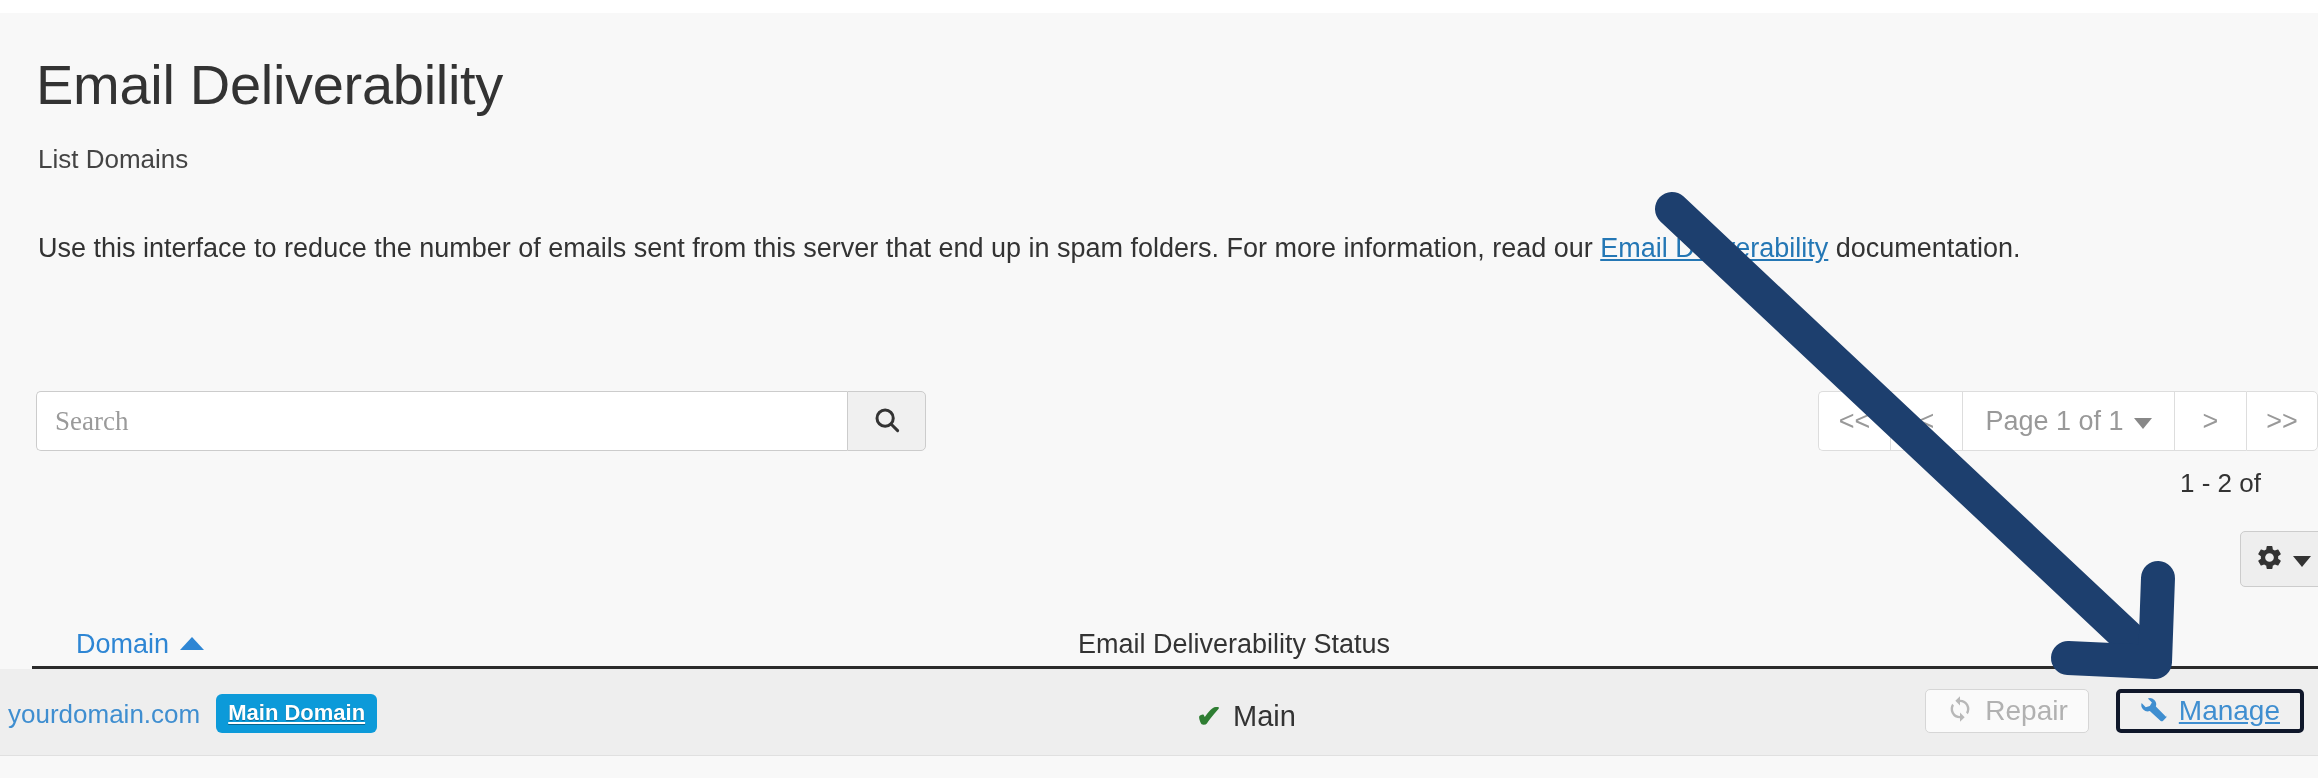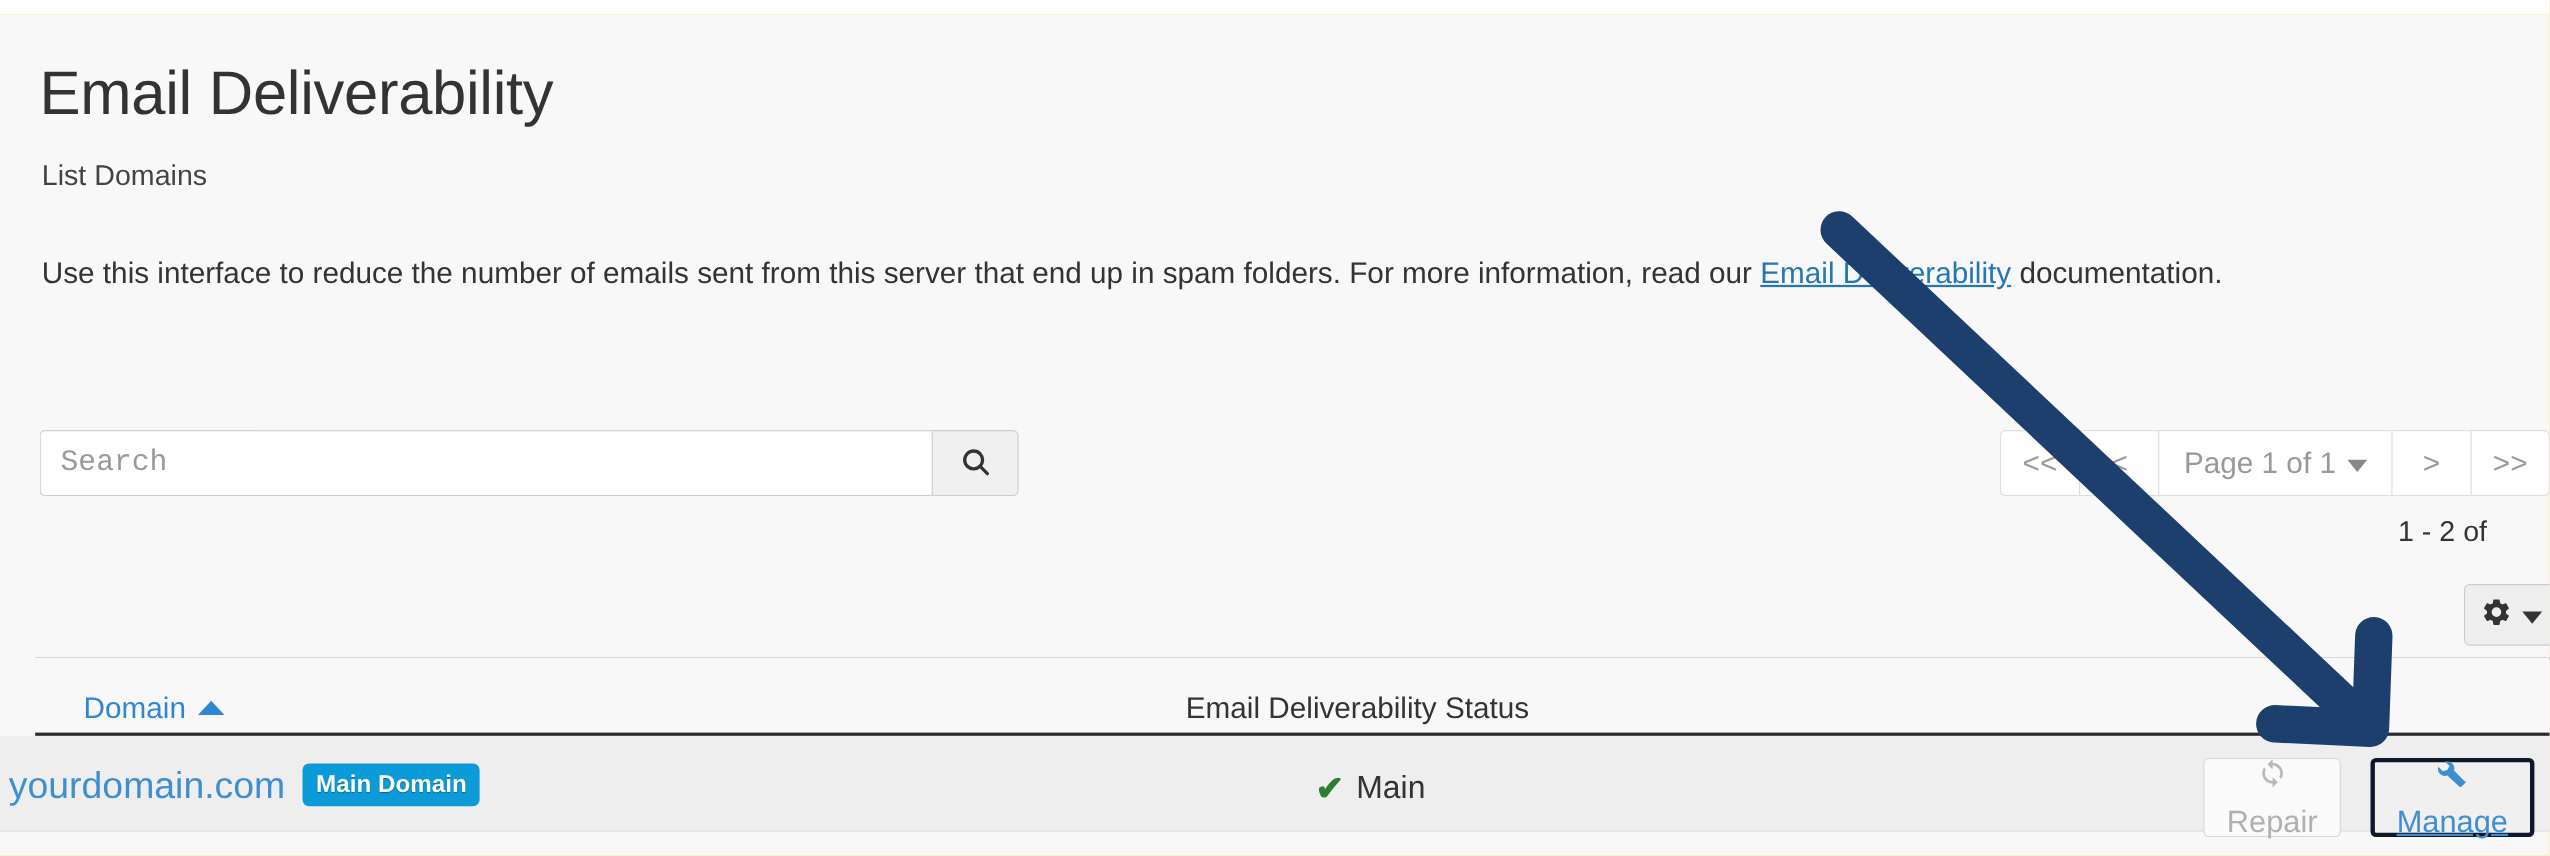--- a/index.html
+++ b/index.html
@@ -90,21 +90,21 @@
     align-items: stretch;
   }
   .search-input {
     width: 811px;
     height: 60px;
     box-sizing: border-box;
     border: 1px solid #cccccc;
     border-right: none;
     border-radius: 5px 0 0 5px;
     background: #ffffff;
-    font-family: Liberation Mono, monospace;
+    font-family: Liberation Serif, serif;
     font-size: 27px;
     color: #333333;
     padding: 0 18px;
     outline: none;
   }
   .search-input::placeholder {
     color: #9a9a9a;
     opacity: 1;
   }
   .search-button {
@@ -250,36 +250,37 @@
   .cell-domain {
     position: absolute;
     left: 8px;
     top: 25px;
     display: flex;
     align-items: center;
     gap: 16px;
     white-space: nowrap;
   }
   .domain-link {
-    font-size: 34px;
+    font-size: 26px;
     color: #3f8ed0;
     text-decoration: none;
     line-height: 1;
     cursor: pointer;
   }
   .badge-main-domain {
     display: inline-block;
     background: #0c9ad9;
     color: #ffffff;
     font-size: 22px;
     font-weight: bold;
     border-radius: 6px;
     padding: 8px 12px 9px 12px;
     line-height: 1;
     text-shadow: 0 1px 1px rgba(0,0,0,0.35);
+    text-decoration: underline;
   }
   .cell-status {
     position: absolute;
     left: 1196px;
     top: 32px;
     display: flex;
     align-items: center;
     gap: 11px;
     font-size: 29px;
     color: #333333;
@@ -295,33 +296,32 @@
   .cell-actions {
     position: absolute;
     right: 14px;
     top: 20px;
     display: flex;
     align-items: center;
     gap: 27px;
   }
   .btn {
     box-sizing: border-box;
-    height: 72px;
+    height: 44px;
     border-radius: 5px;
     display: flex;
     align-items: center;
-    justify-content: center;
+    justify-content: space-between;
     gap: 11px;
     font-family: "Liberation Sans", sans-serif;
     font-size: 28px;
     line-height: 1;
     padding: 0 20px;
     cursor: pointer;
     white-space: nowrap;
-    flex-direction: column;
   }
   .btn-repair {
     border: 1px solid #d6d6d6;
     background: #fafafa;
     color: #b1b1b1;
   }
   .btn-manage {
     border: 4px solid #0f172a;
     background: #f0f0f0;
     color: #3f8ed0;

